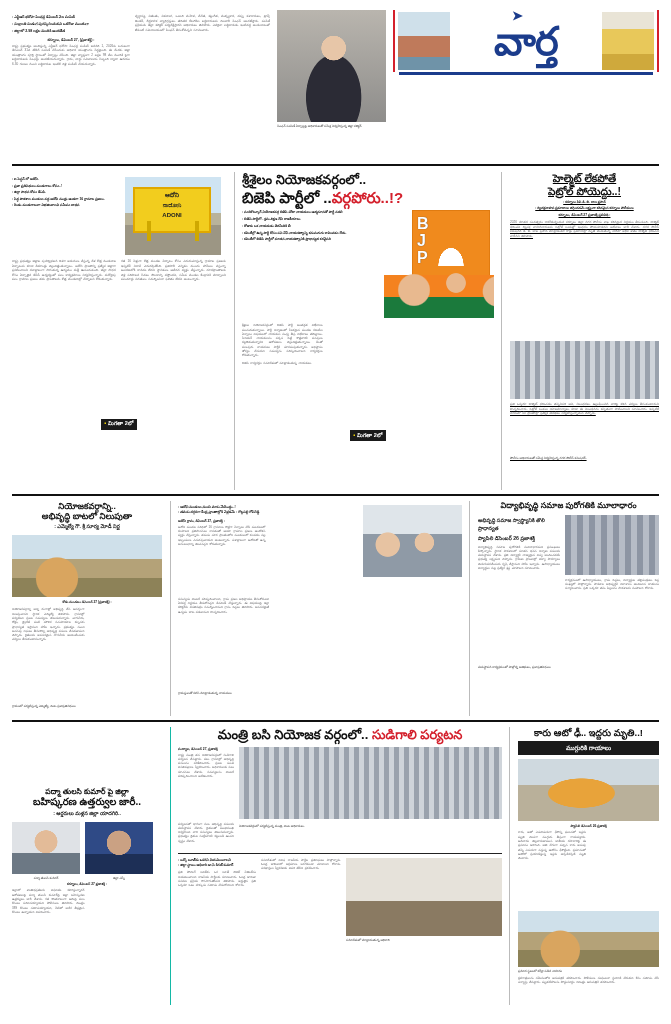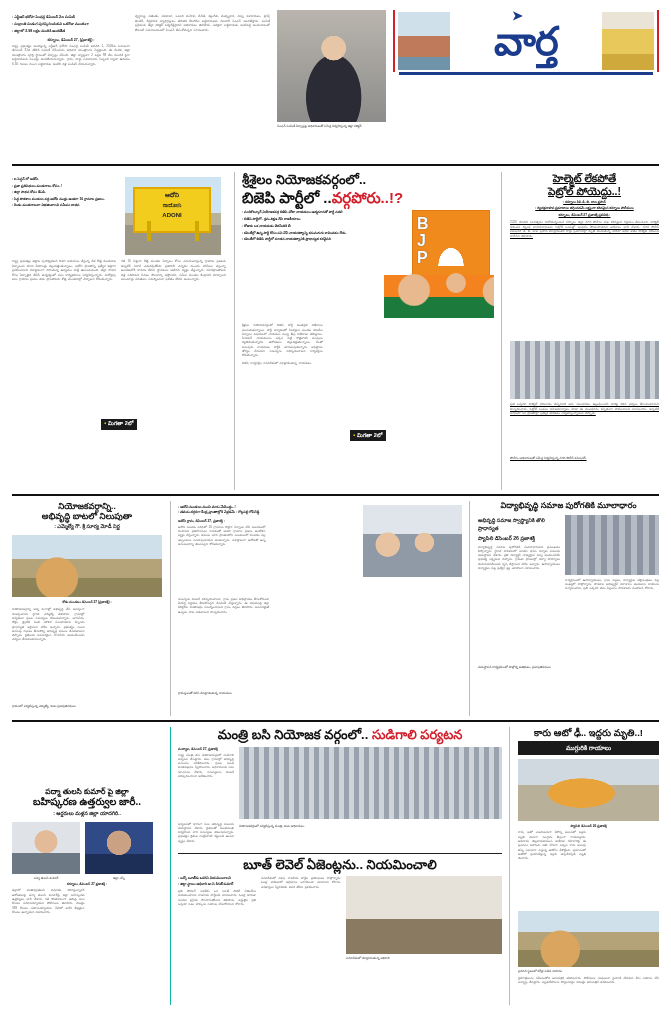--- a/index.html
+++ b/index.html
@@ -386,21 +386,20 @@
             </div>
           <div class="grow">
               <div class="cap">నియోజకవర్గంలో పర్యటిస్తున్న మంత్రి, వెంట అధికారులు</div>
             </div>
         </div>
       </div>
 
       <div class="hr-thin"></div>
 
       <div>
-        <div class="hl-md">బూత్ లెవెల్ ఏజెంట్లను.. నియమించాలి</div>
         <div class="flexrow" style="margin-top:4px">
           <div style="width:78px">
             <div class="sub-bullets">
               <div>: ఒక్కో బూత్‌కు ఒకరిని నియమించాలని</div>
               <div>: జిల్లా స్థాయి అధికారి డా.సి కిరణ్ కుమార్</div>
             </div>
             <div class="body-col dense" style="height:80px;margin-top:2px">ప్రతి పోలింగ్ బూత్‌కు ఒక బూత్ లెవెల్ ఏజెంట్‌ను నియమించాలని రాజకీయ పార్టీలకు సూచించారు. ఓటర్ల జాబితా సవరణ ప్రక్రియ కొనసాగుతోందని తెలిపారు. అర్హులైన ప్రతి ఒక్కరూ ఓటు హక్కును నమోదు చేసుకోవాలని కోరారు.</div>
           </div>
           <div style="width:80px">
               <div class="body-col dense" style="height:104px">సమావేశంలో వివిధ రాజకీయ పార్టీల ప్రతినిధులు పాల్గొన్నారు. ఓటర్ల జాబితాలో అక్రమాలు జరగకుండా చూడాలని కోరారు. దరఖాస్తుల స్వీకరణకు చివరి తేదీని ప్రకటించారు.</div>

